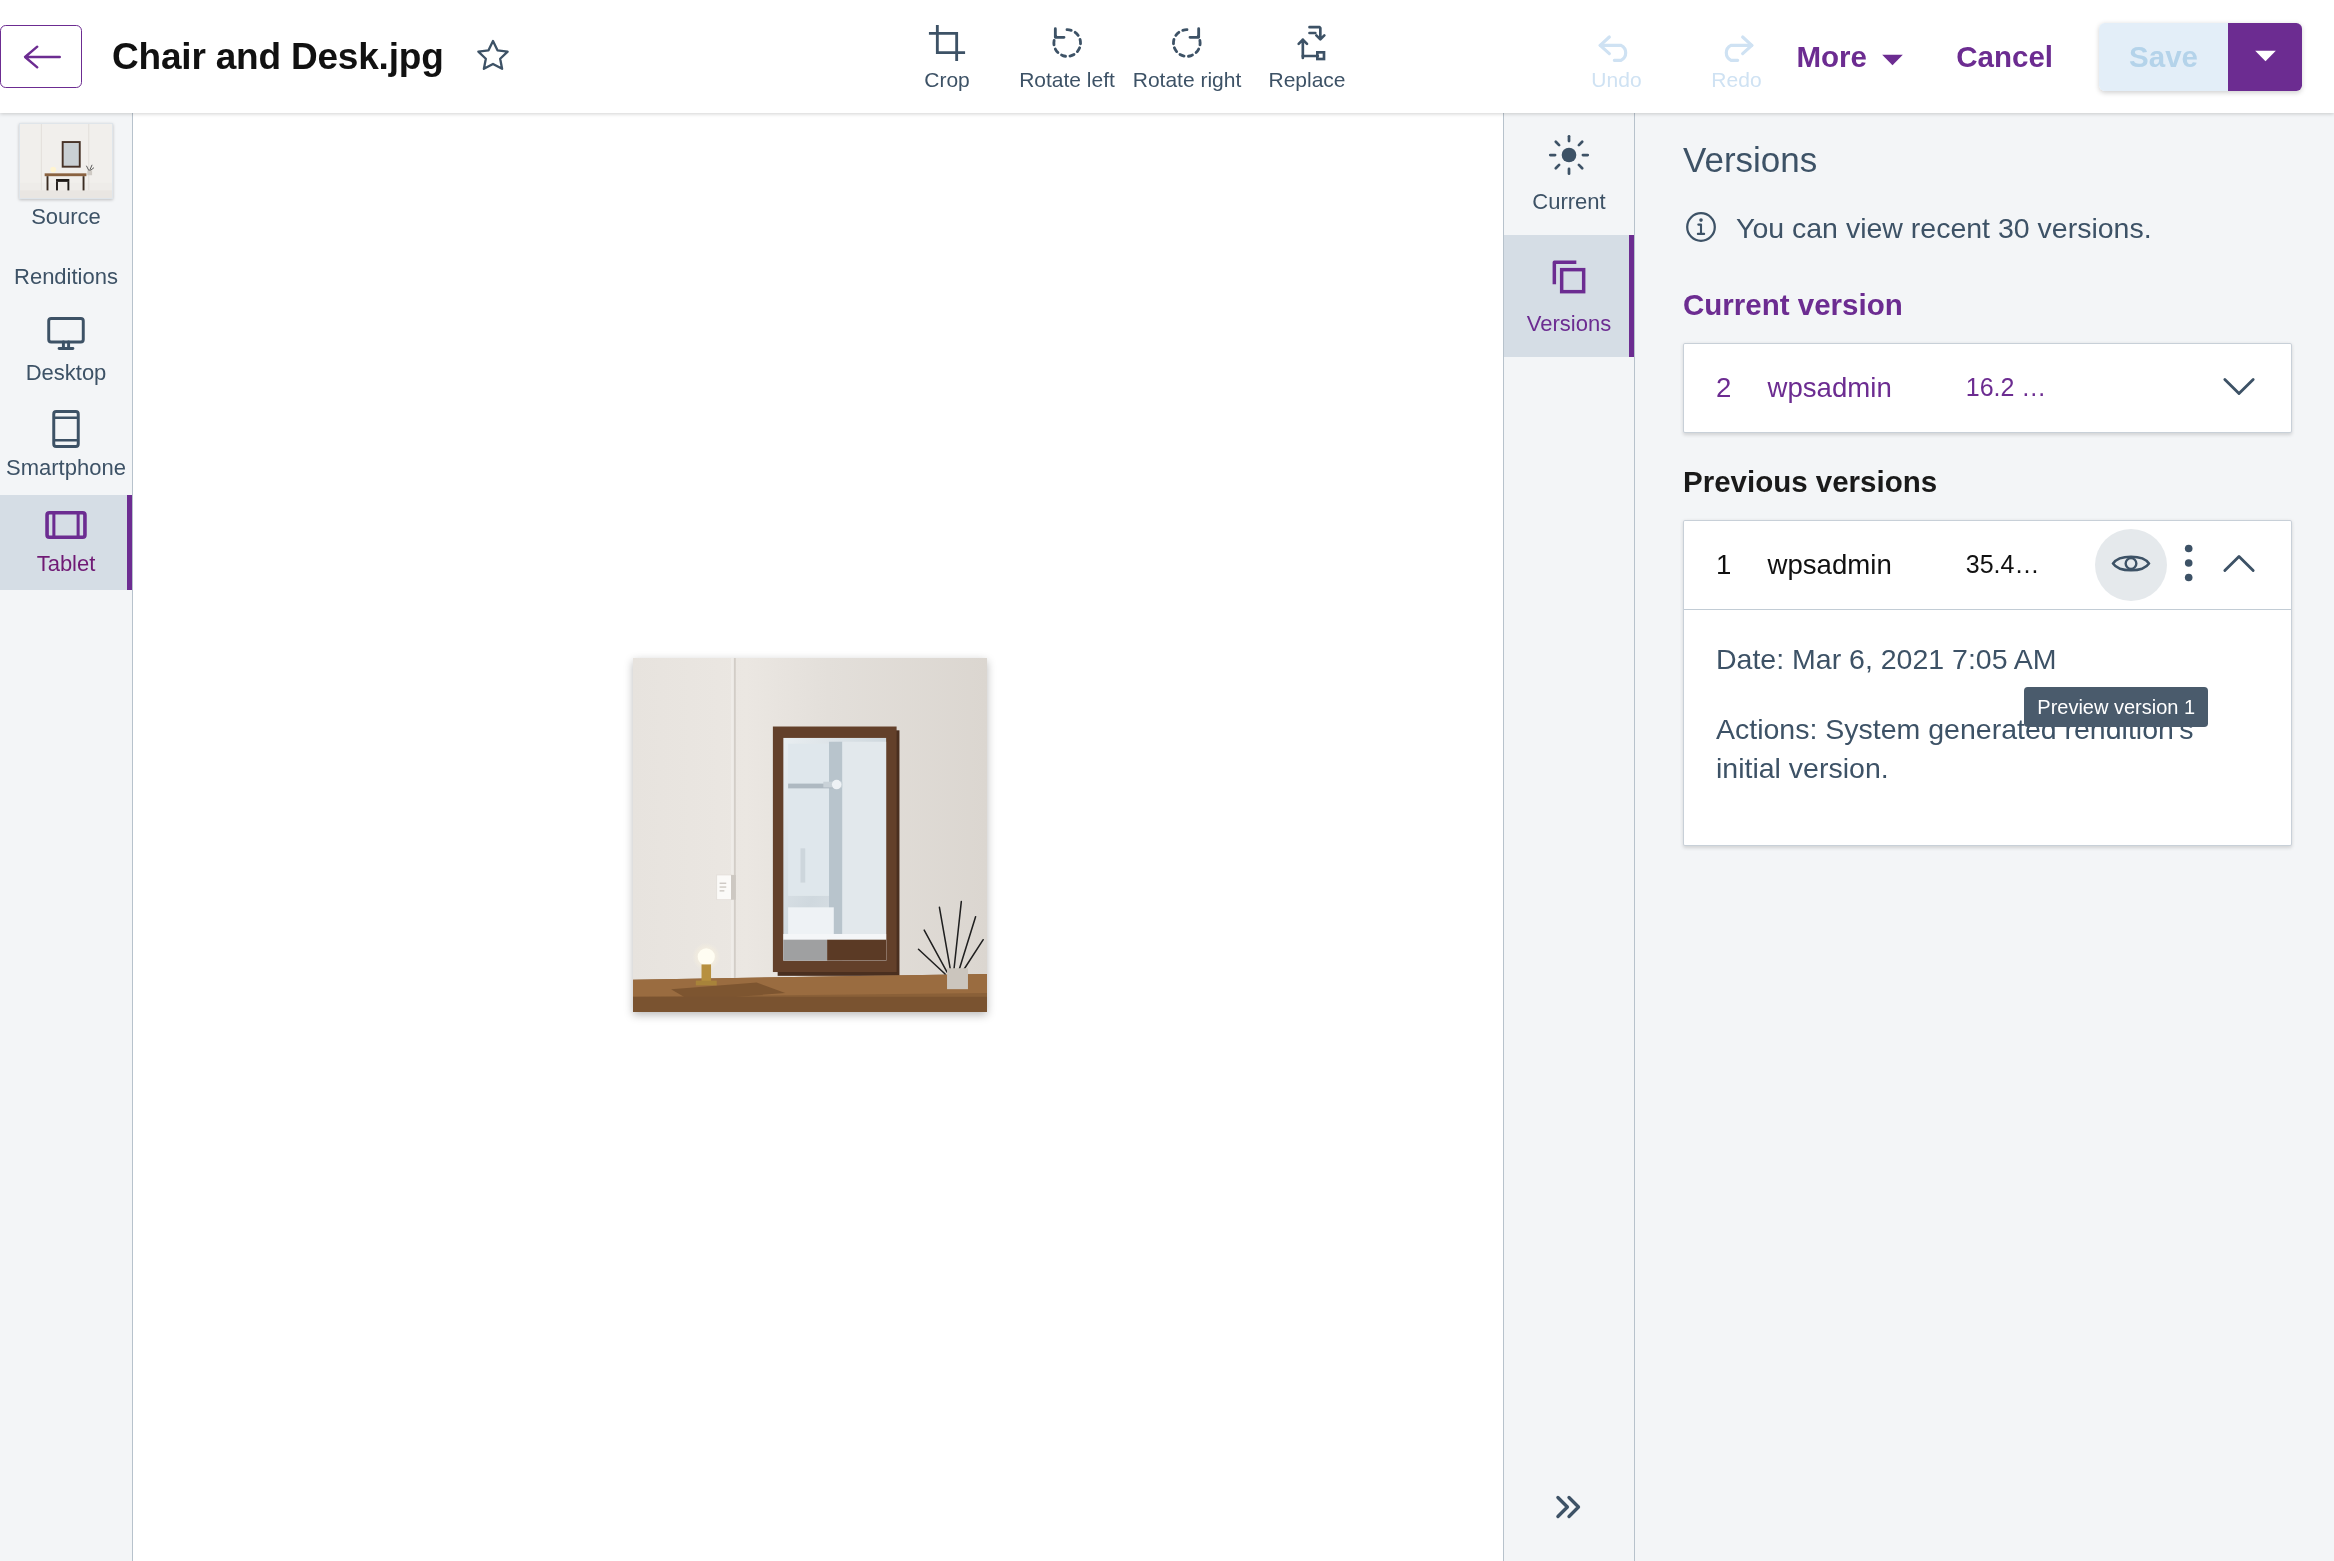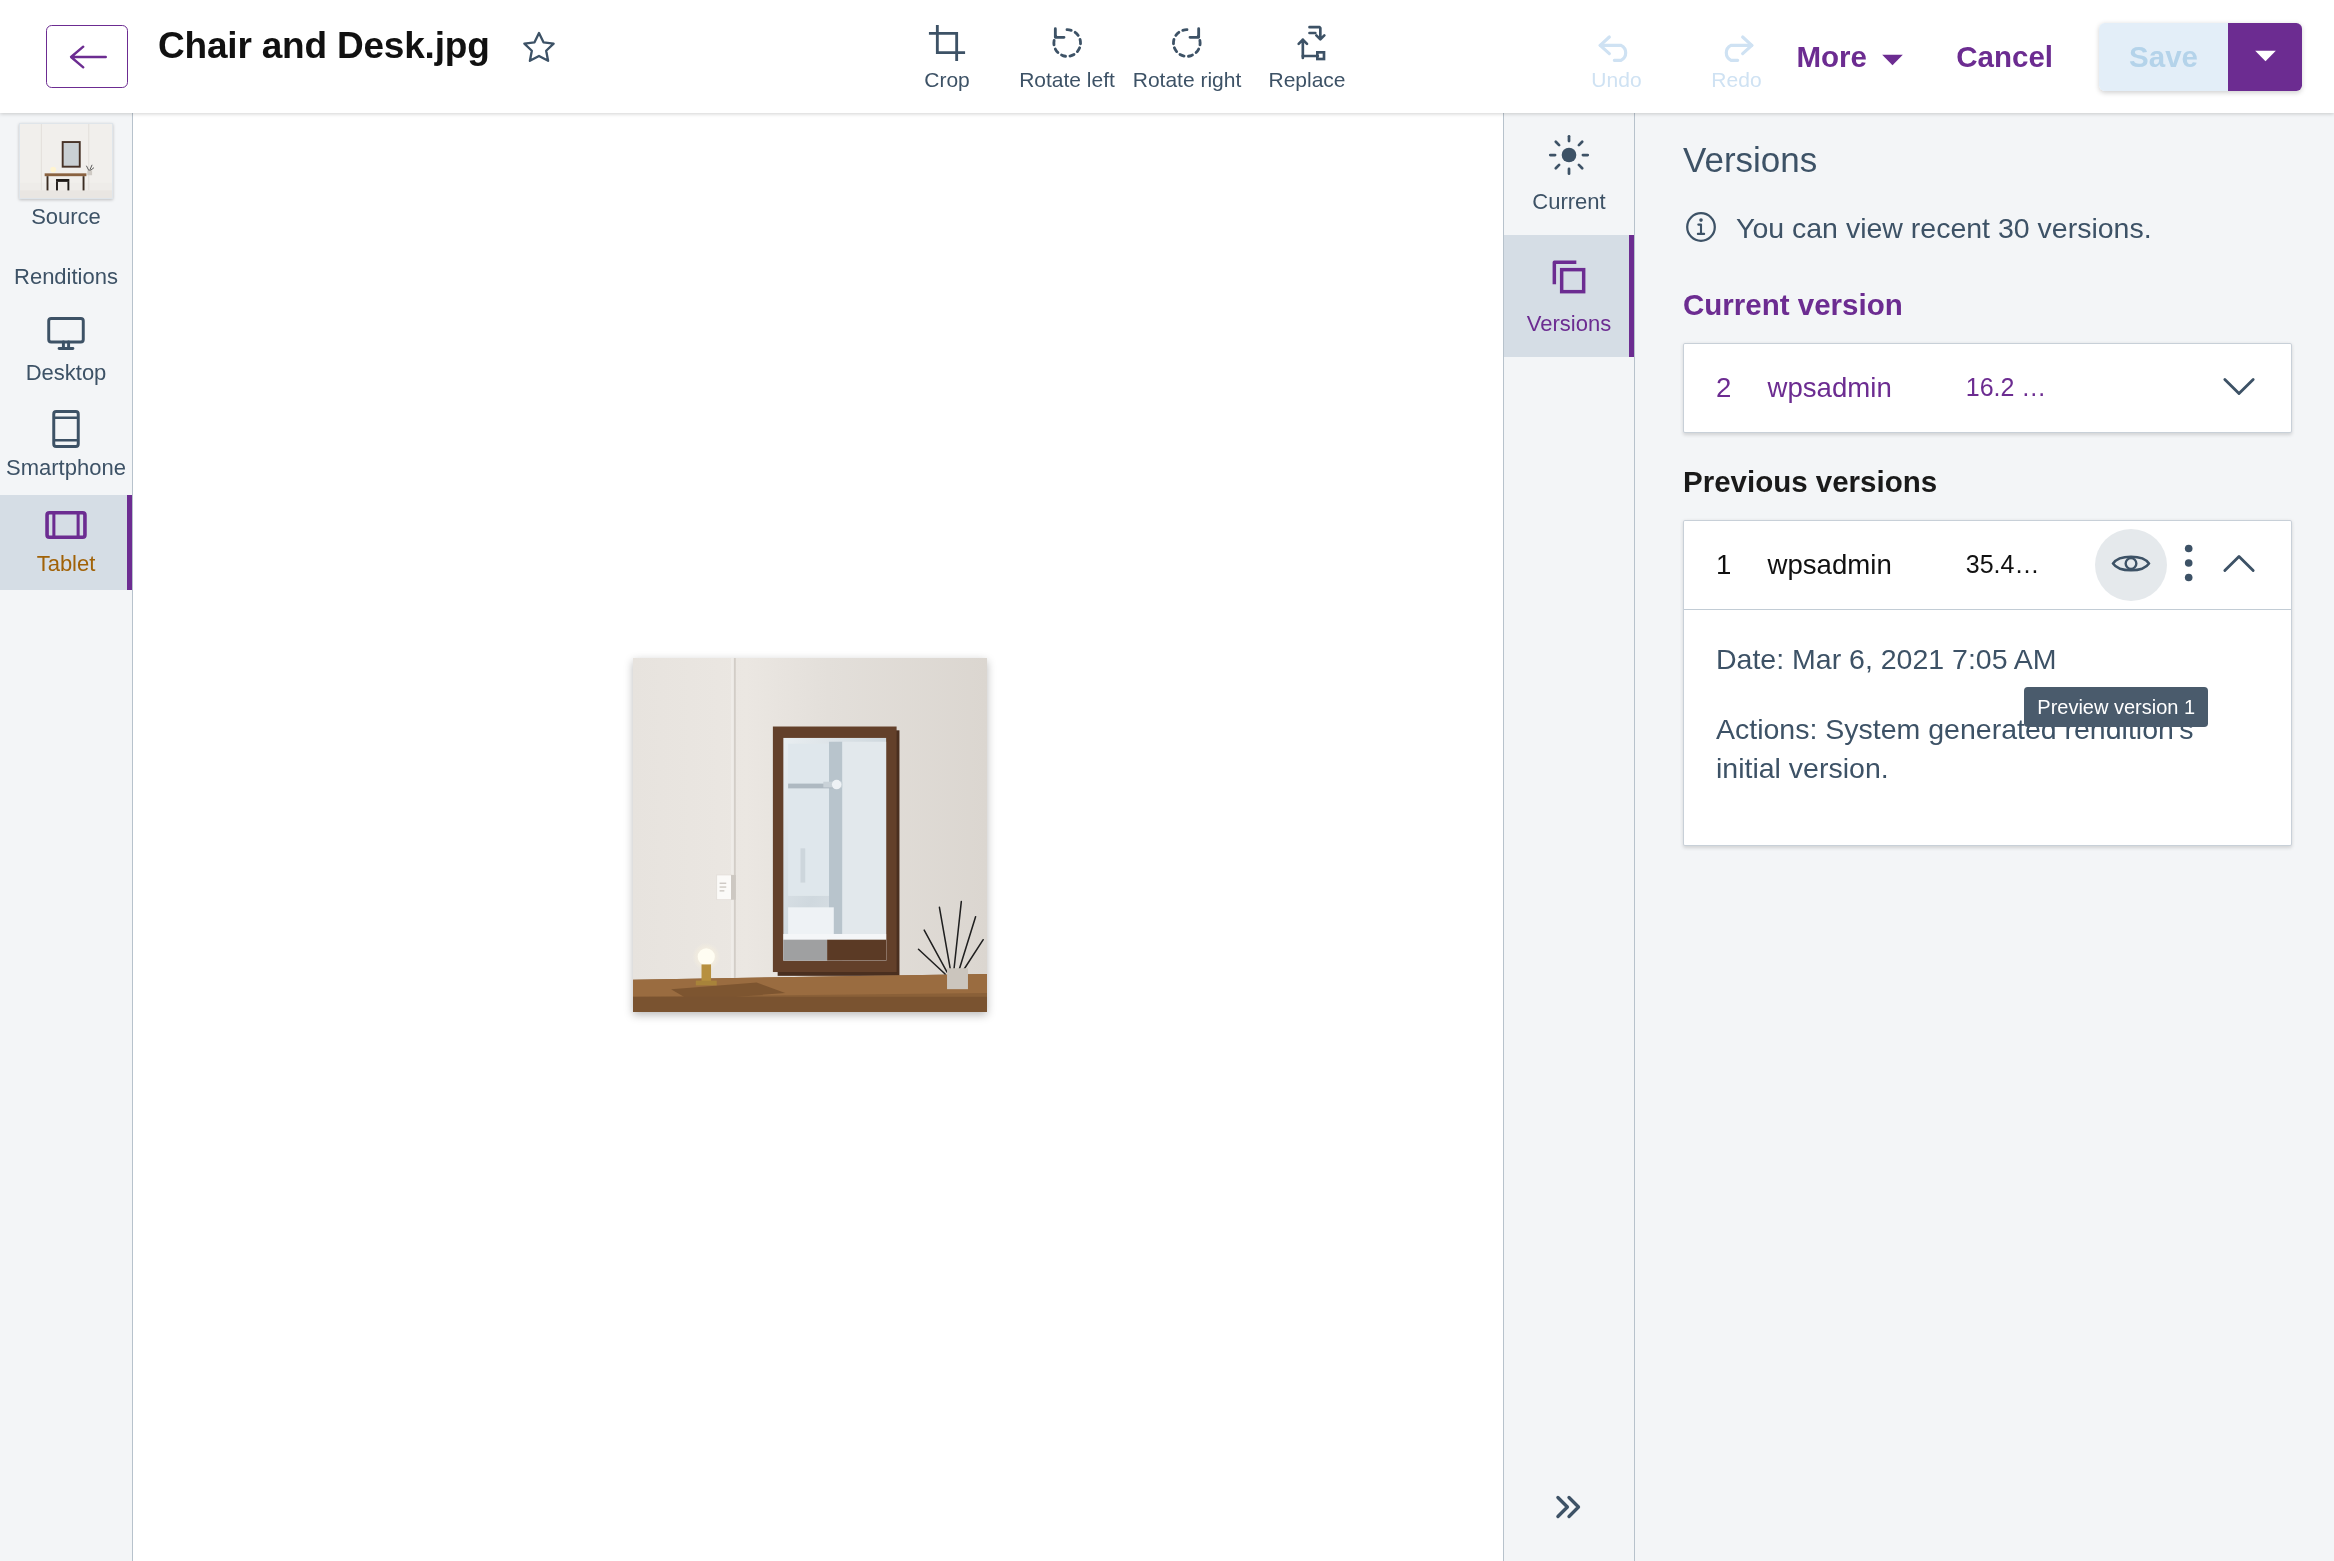--- a/index.html
+++ b/index.html
@@ -19,21 +19,21 @@
   .header {
     position: relative;
     height: 113px;
     min-height: 113px;
     background: #ffffff;
     display: flex;
     align-items: center;
     box-shadow: 0 1px 3.8px rgba(0,0,0,0.18);
     z-index: 40;
   }
-  .hdr-left { display: flex; align-items: flex-start; padding-left: 46px; }
+  .hdr-left { display: flex; align-items: center; }
   .back-btn {
     width: 80px; height: 61px;
     border: 1.9px solid #6c2c91;
     border-radius: 5.7px;
     background: #fff;
     display: flex; align-items: center; justify-content: center;
     cursor: pointer;
   }
   .back-btn svg { display:block; }
   .file-title {
@@ -137,21 +137,21 @@
     border: 1px solid #dfe5ea;
     box-shadow: 0 1px 2.9px rgba(0,0,0,0.22);
     background: #eceae7;
     position: relative; overflow: hidden;
   }
   .rend-head {
     font-size: 22px; color: #3d5266; font-weight: 500;
     text-align:center; padding: 21px 0 13.3px 0;
   }
   .rend-item.selected { background: #d5dde5; }
-  .rend-item.selected .rlbl { color: #a16207; }
+  .rend-item.selected .rlbl { color: #701a75; }
   .rend-item.selected::after {
     content:''; position:absolute; right:0; top:0; bottom:0;
     width:4.8px; background:#6c2c91;
   }
   .rend-item .ic { height: 42px; display:flex; align-items:center; justify-content:center; }
 
   
   .canvas {
     flex: 1;
     background: #ffffff;

